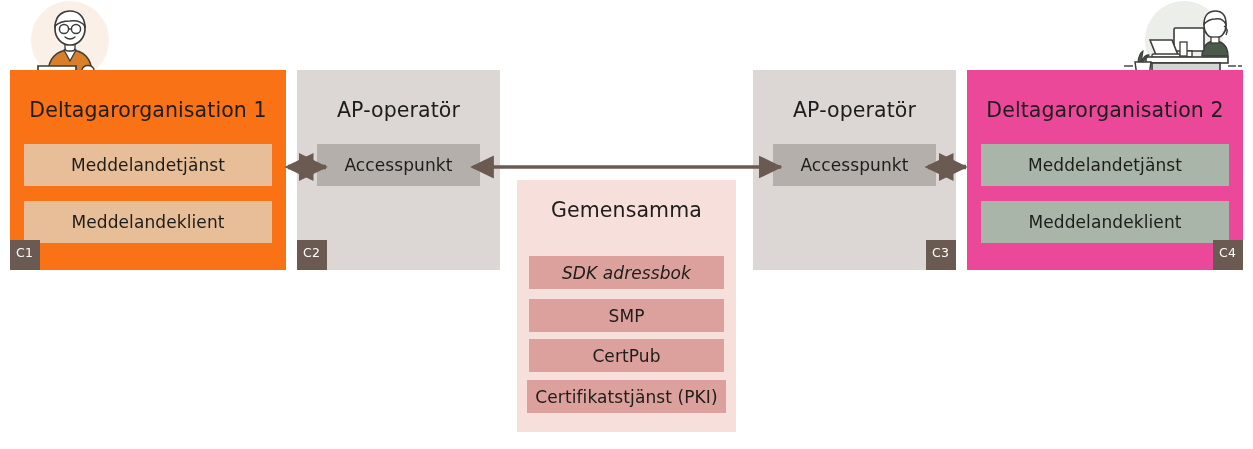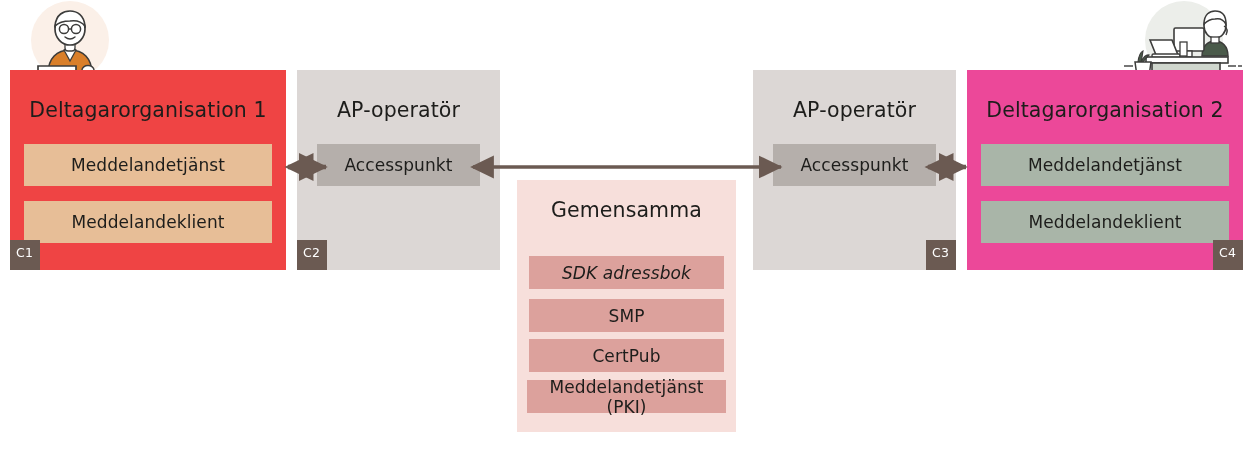--- a/index.html
+++ b/index.html
@@ -56,21 +56,21 @@
     align-items: flex-start;
     justify-content: flex-start;
     padding: 5px 0 0 6px;
     box-sizing: border-box;
     letter-spacing: .2px;
   }
 
   
   #org1 {
     left: 10px; top: 70px; width: 276px; height: 200px;
-    background: #ef4444;
+    background: #f97316;
   }
   #org1 .band { background: #e7be97; }
 
   #ap1 {
     left: 297px; top: 70px; width: 203px; height: 200px;
     background: #dcd7d5;
   }
   #ap1 .band { background: #b5afab; }
 
   #ap2 {
@@ -213,21 +213,21 @@
     <div class="band" style="left:12px; top:76px; width:195px; height:33px;font-style:italic;">
       <span>SDK adressbok</span>
     </div>
     <div class="band" style="left:12px; top:119px; width:195px; height:33px;">
       <span>SMP</span>
     </div>
     <div class="band" style="left:12px; top:159px; width:195px; height:33px;">
       <span>CertPub</span>
     </div>
     <div class="band" style="left:10px; top:200px; width:199px; height:33px;">
-      <span>Meddelandetjänst (PKI)</span>
+      <span>Certifikatstjänst (PKI)</span>
     </div>
   </div>
 
   <svg id="arrows" viewBox="0 0 1253 449" xmlns="http://www.w3.org/2000/svg">
     <defs>
       <marker id="ahead" markerWidth="7" markerHeight="7" refX="6.2" refY="3.5" orient="auto" markerUnits="strokeWidth">
         <path d="M0,0.3 L6.6,3.5 L0,6.7 Z" fill="#6b5a52"></path>
       </marker>
       <marker id="atail" markerWidth="7" markerHeight="7" refX="0.8" refY="3.5" orient="auto" markerUnits="strokeWidth">
         <path d="M6.6,0.3 L0,3.5 L6.6,6.7 Z" fill="#6b5a52"></path>

